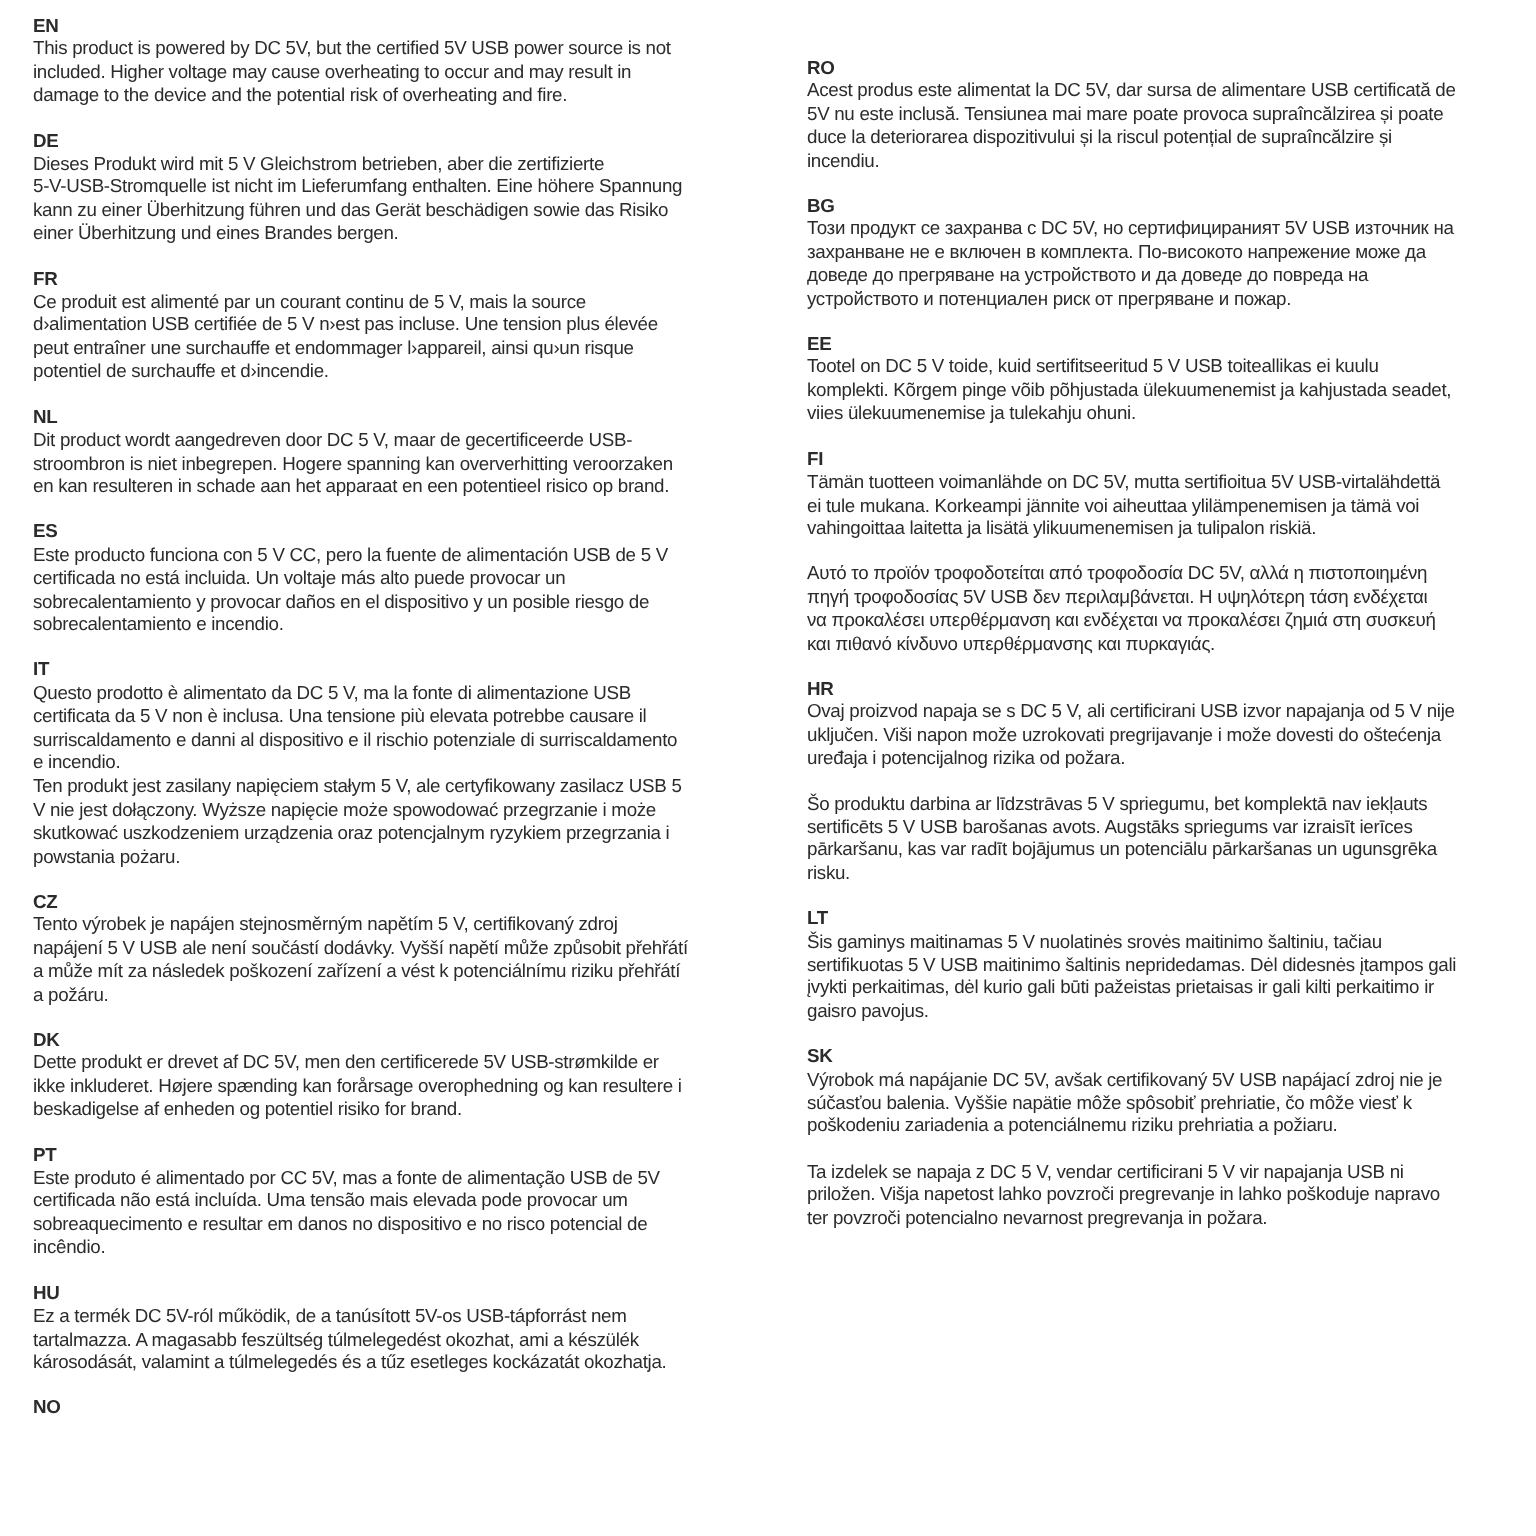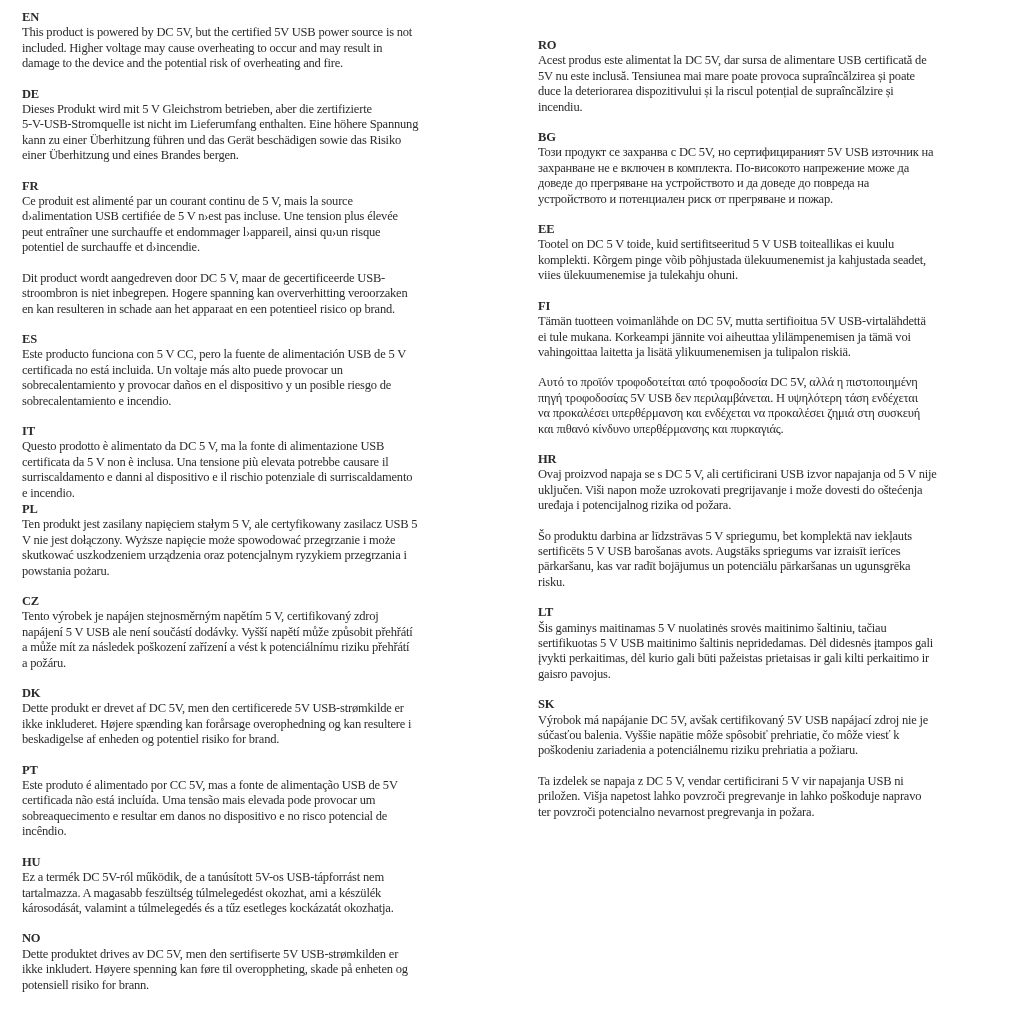--- a/index.html
+++ b/index.html
@@ -9,21 +9,21 @@
   }
   body {
     width: 1024px;
     height: 1024px;
     overflow: hidden;
   }
   .page {
     position: relative;
     width: 1024px;
     height: 1024px;
-    font-family: Liberation Serif, serif;
+    font-family: Liberation Sans, sans-serif;
     color: #2b2b2b;
     background: #ffffff;
   }
   .col {
     position: absolute;
     top: 10px;
     font-size: 12.5px;
     line-height: 15.4px;
     letter-spacing: -0.2px;
     white-space: pre;
@@ -40,44 +40,42 @@
 
 <div class="page" style="color: rgb(43, 43, 43); background: rgb(255, 255, 255);">
   <div class="col col-left"><div class="section"><div class="lang">EN</div><div class="body-text">This product is powered by DC 5V, but the certified 5V USB power source is not
 included. Higher voltage may cause overheating to occur and may result in
 damage to the device and the potential risk of overheating and fire.</div></div><div class="section"><div class="lang">DE</div><div class="body-text">Dieses Produkt wird mit 5 V Gleichstrom betrieben, aber die zertifizierte
 5-V-USB-Stromquelle ist nicht im Lieferumfang enthalten. Eine höhere Spannung
 kann zu einer Überhitzung führen und das Gerät beschädigen sowie das Risiko
 einer Überhitzung und eines Brandes bergen.</div></div><div class="section"><div class="lang">FR</div><div class="body-text">Ce produit est alimenté par un courant continu de 5 V, mais la source
 d›alimentation USB certifiée de 5 V n›est pas incluse. Une tension plus élevée
 peut entraîner une surchauffe et endommager l›appareil, ainsi qu›un risque
-potentiel de surchauffe et d›incendie.</div></div><div class="section"><div class="body-text">Dit product wordt aangedreven door DC 5 V, maar de gecertificeerde USB-
+potentiel de surchauffe et d›incendie.</div></div><div class="section"><div class="lang">NL</div><div class="body-text">Dit product wordt aangedreven door DC 5 V, maar de gecertificeerde USB-
 stroombron is niet inbegrepen. Hogere spanning kan oververhitting veroorzaken
 en kan resulteren in schade aan het apparaat en een potentieel risico op brand.</div></div><div class="section"><div class="lang">ES</div><div class="body-text">Este producto funciona con 5 V CC, pero la fuente de alimentación USB de 5 V
 certificada no está incluida. Un voltaje más alto puede provocar un
 sobrecalentamiento y provocar daños en el dispositivo y un posible riesgo de
 sobrecalentamiento e incendio.</div></div><div class="section no-gap"><div class="lang">IT</div><div class="body-text">Questo prodotto è alimentato da DC 5 V, ma la fonte di alimentazione USB
 certificata da 5 V non è inclusa. Una tensione più elevata potrebbe causare il
 surriscaldamento e danni al dispositivo e il rischio potenziale di surriscaldamento
-e incendio.</div></div><div class="section"><div class="lang">PL</div><div class="body-text">Ten produkt jest zasilany napięciem stałym 5 V, ale certyfikowany zasilacz USB 5
+e incendio.</div></div><div class="section"><div class="body-text">Ten produkt jest zasilany napięciem stałym 5 V, ale certyfikowany zasilacz USB 5
 V nie jest dołączony. Wyższe napięcie może spowodować przegrzanie i może
 skutkować uszkodzeniem urządzenia oraz potencjalnym ryzykiem przegrzania i
 powstania pożaru.</div></div><div class="section"><div class="lang">CZ</div><div class="body-text">Tento výrobek je napájen stejnosměrným napětím 5 V, certifikovaný zdroj
 napájení 5 V USB ale není součástí dodávky. Vyšší napětí může způsobit přehřátí
 a může mít za následek poškození zařízení a vést k potenciálnímu riziku přehřátí
 a požáru.</div></div><div class="section"><div class="lang">DK</div><div class="body-text">Dette produkt er drevet af DC 5V, men den certificerede 5V USB-strømkilde er
 ikke inkluderet. Højere spænding kan forårsage overophedning og kan resultere i
 beskadigelse af enheden og potentiel risiko for brand.</div></div><div class="section"><div class="lang">PT</div><div class="body-text">Este produto é alimentado por CC 5V, mas a fonte de alimentação USB de 5V
 certificada não está incluída. Uma tensão mais elevada pode provocar um
 sobreaquecimento e resultar em danos no dispositivo e no risco potencial de
 incêndio.</div></div><div class="section"><div class="lang">HU</div><div class="body-text">Ez a termék DC 5V-ról működik, de a tanúsított 5V-os USB-tápforrást nem
 tartalmazza. A magasabb feszültség túlmelegedést okozhat, ami a készülék
-károsodását, valamint a túlmelegedés és a tűz esetleges kockázatát okozhatja.</div></div><div class="section"><div class="lang">NO</div><div class="body-text">Dette produktet drives av DC 5V, men den sertifiserte 5V USB-strømkilden er
-ikke inkludert. Høyere spenning kan føre til overoppheting, skade på enheten og
-potensiell risiko for brann.</div></div></div>
+károsodását, valamint a túlmelegedés és a tűz esetleges kockázatát okozhatja.</div></div><div class="section"><div class="lang">NO</div></div></div>
   <div class="col col-right"><div class="section"><div class="lang">RO</div><div class="body-text">Acest produs este alimentat la DC 5V, dar sursa de alimentare USB certificată de
 5V nu este inclusă. Tensiunea mai mare poate provoca supraîncălzirea și poate
 duce la deteriorarea dispozitivului și la riscul potențial de supraîncălzire și
 incendiu.</div></div><div class="section"><div class="lang">BG</div><div class="body-text">Този продукт се захранва с DC 5V, но сертифицираният 5V USB източник на
 захранване не е включен в комплекта. По-високото напрежение може да
 доведе до прегряване на устройството и да доведе до повреда на
 устройството и потенциален риск от прегряване и пожар.</div></div><div class="section"><div class="lang">EE</div><div class="body-text">Tootel on DC 5 V toide, kuid sertifitseeritud 5 V USB toiteallikas ei kuulu
 komplekti. Kõrgem pinge võib põhjustada ülekuumenemist ja kahjustada seadet,
 viies ülekuumenemise ja tulekahju ohuni.</div></div><div class="section"><div class="lang">FI</div><div class="body-text">Tämän tuotteen voimanlähde on DC 5V, mutta sertifioitua 5V USB-virtalähdettä
 ei tule mukana. Korkeampi jännite voi aiheuttaa ylilämpenemisen ja tämä voi

